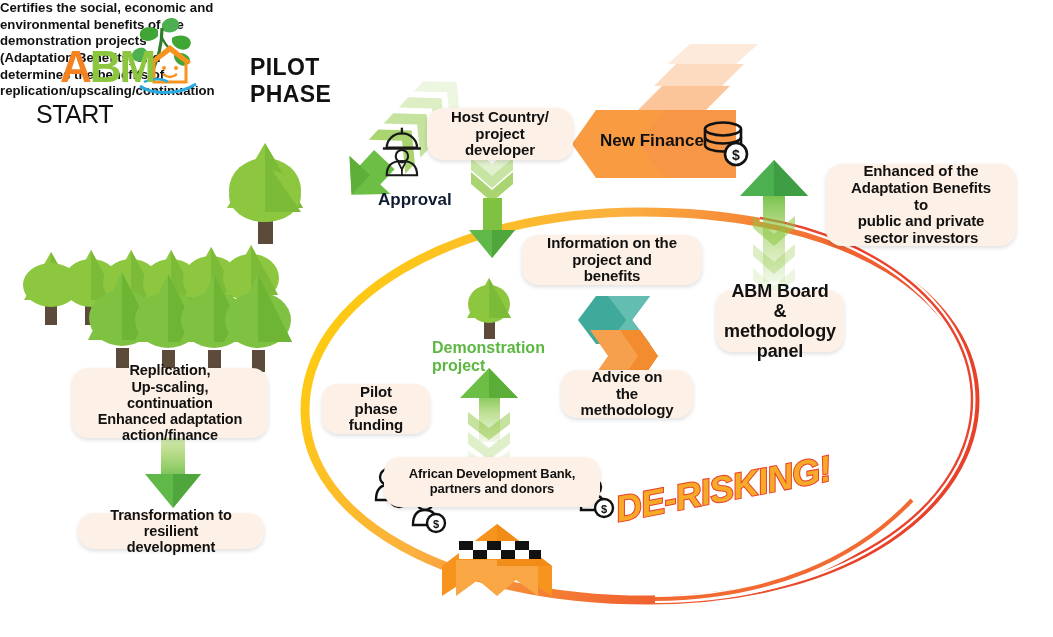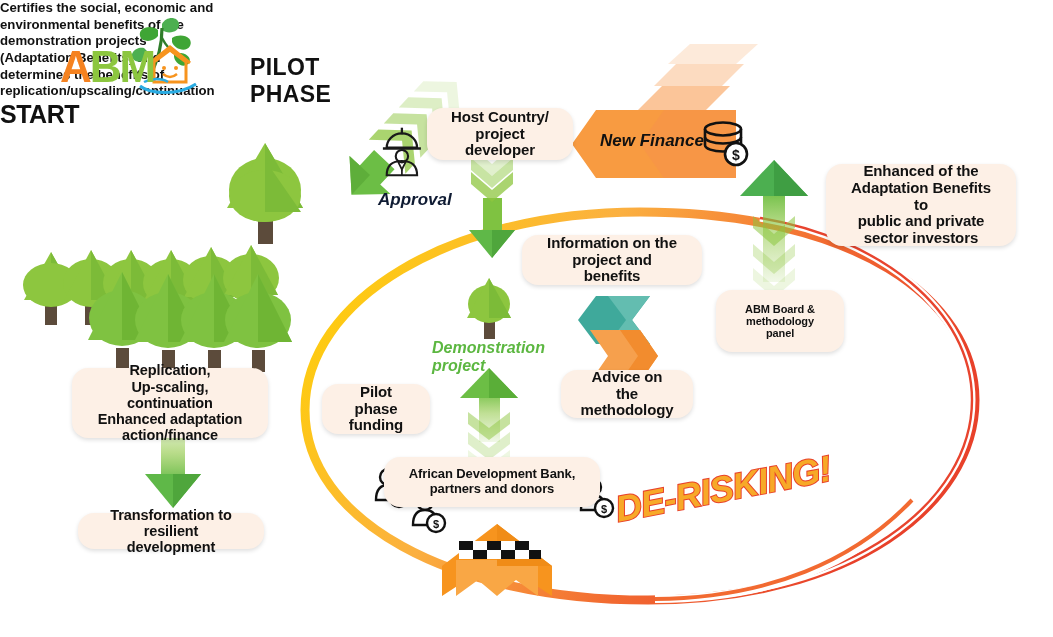--- a/index.html
+++ b/index.html
@@ -12,37 +12,37 @@
   .pill{position:absolute;background:#fdf0e6;border-radius:16px;
         box-shadow:0 2px 4px rgba(0,0,0,.13);
         display:flex;align-items:center;justify-content:center;
         text-align:center;color:#111;font-weight:bold;line-height:1.12;
         letter-spacing:-.1px;box-sizing:border-box;padding:6px 22px;}
   .pill span{display:block;}
 
   #pill-host{left:427px;top:108px;width:146px;height:52px;font-size:15px;}
   #pill-info{left:522px;top:235px;width:180px;height:50px;font-size:15px;}
   #pill-advice{left:561px;top:370px;width:132px;height:48px;font-size:15px;}
-  #pill-board{left:716px;top:290px;width:128px;height:62px;font-size:11px;}
+  #pill-board{left:716px;top:290px;width:128px;height:62px;font-size:18px;}
   #pill-promo{left:826px;top:164px;width:190px;height:82px;font-size:15px;}
   #pill-replication{left:72px;top:368px;width:196px;height:70px;font-size:14.5px;}
   #pill-transform{left:78px;top:513px;width:186px;height:36px;font-size:14.5px;}
   #pill-pilot{left:322px;top:384px;width:108px;height:50px;font-size:15px;}
   #pill-adb{left:384px;top:457px;width:216px;height:50px;font-size:13px;}
 
   
-  .ftext{position:absolute;font-weight:bold;color:#0f1b33;font-style:italic;}
+  .ftext{position:absolute;font-weight:bold;color:#0f1b33;}
   #t-approval{left:378px;top:190px;font-size:17px;}
   #t-newfinance{left:600px;top:131px;font-size:17px;color:#111;}
   #t-demo{left:432px;top:339px;font-size:16px;color:#5cb741;
           text-align:left;width:118px;line-height:1.1;}
   #t-board-body{left:716px;top:364px;width:222px;font-size:13.2px;
           font-weight:bold;color:#111;line-height:1.26;}
   #t-start{left:458px;top:558px;font-size:25px;color:#111;
-          letter-spacing:-.5px;font-weight:bold;}
+          letter-spacing:-.5px;font-weight:normal;padding-left:36px;}
 
   
   #t-derisk{position:absolute;left:616px;top:489px;
         font-size:36px;font-weight:bold;font-style:italic;
         color:#F7A928;letter-spacing:-.5px;
         transform:rotate(-11deg);transform-origin:left center;
         -webkit-text-stroke:2px #E8412A;
         paint-order:stroke fill;}
 
   

